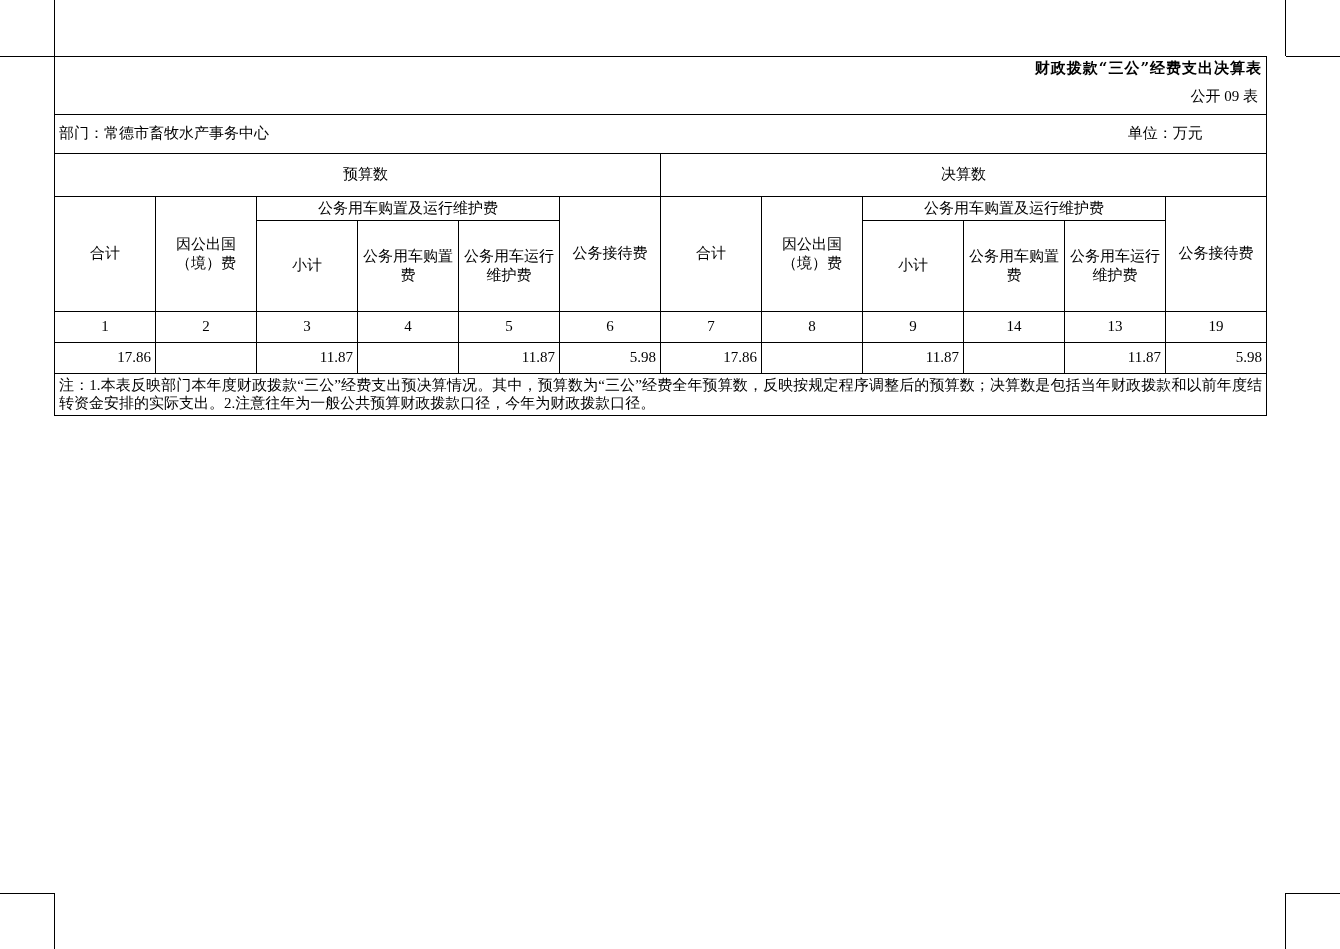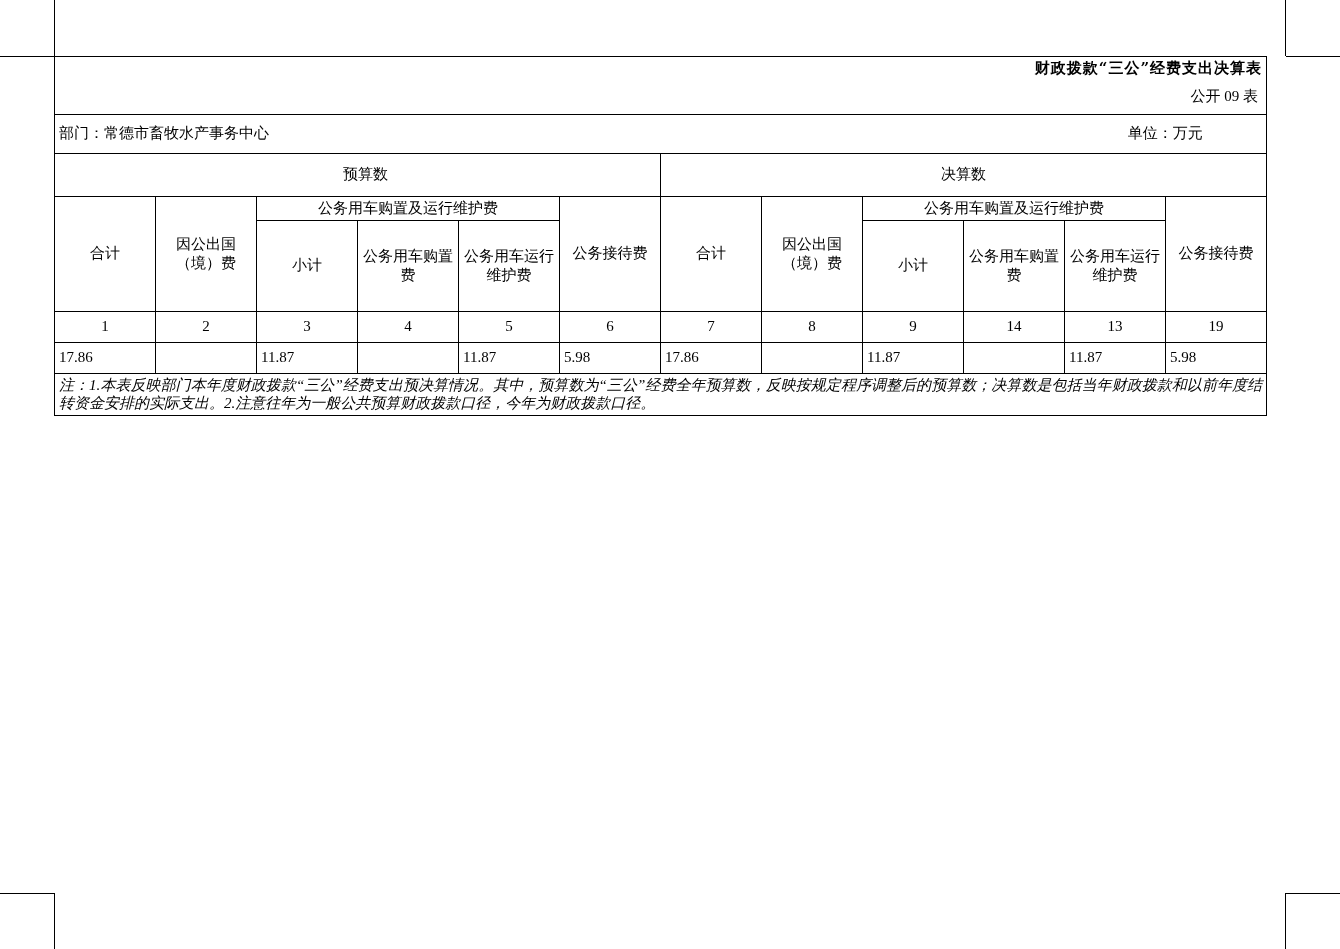--- a/index.html
+++ b/index.html
@@ -78,30 +78,30 @@
 
   .hdr {
     text-align: center;
     font-size: 16px;
   }
   .num {
     text-align: center;
     font-size: 15px;
   }
   .val {
+    text-align: right;
     font-size: 15px;
     padding-right: 6px;
     font-family: "Liberation Serif", serif;
   }
   .note td {
     font-size: 15.5px;
     line-height: 1.8;
     text-align: justify;
     padding: 8px 10px 10px 10px;
-    font-style: italic;
   }
 </style>
 </head>
 <body>
 
 <div class="crop-line-v" style="left:54px; top:0px; height:56px;"></div>
 <div class="crop-line-h" style="left:0px; top:56px; width:54px;"></div>
 <div class="crop-line-v" style="left:1285px; top:0px; height:56px;"></div>
 <div class="crop-line-h" style="left:1286px; top:56px; width:54px;"></div>
 <div class="crop-line-v" style="left:54px; top:893px; height:56px;"></div>

